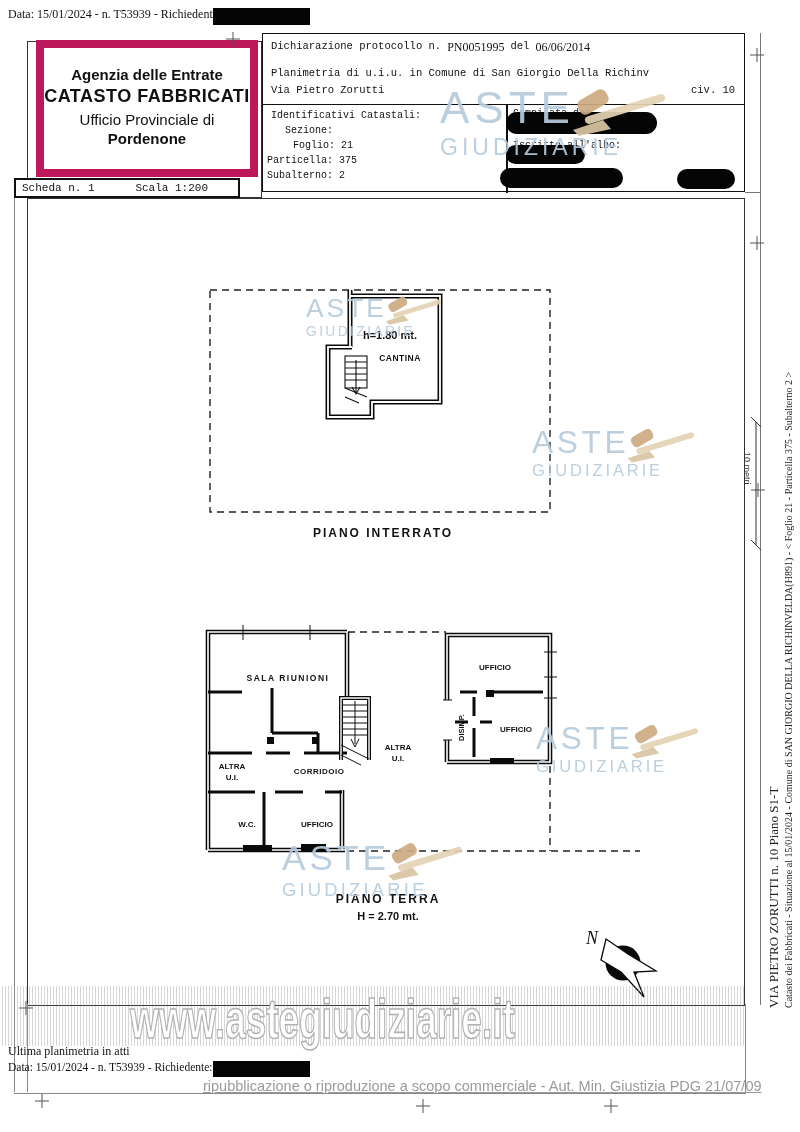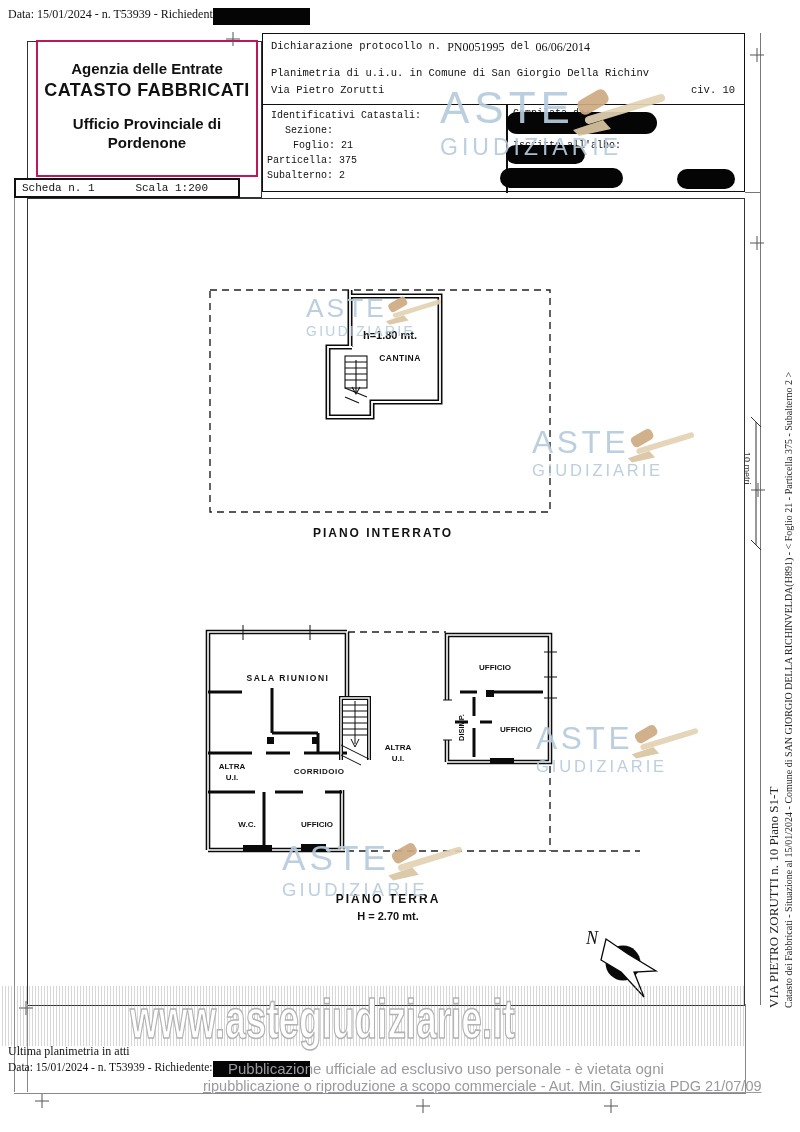--- a/index.html
+++ b/index.html
@@ -6,25 +6,25 @@
   .page{position:relative;width:800px;height:1132px;background:#fff;overflow:hidden;
         font-family:"Liberation Sans",sans-serif;color:#111;}
   .abs{position:absolute;}
   .serif{font-family:"Liberation Serif",serif;}
   .mono{font-family:"Liberation Mono","DejaVu Sans Mono",monospace;}
   .line{position:absolute;background:#555;}
   .frame{position:absolute;border:1px solid #333;}
   .redact{position:absolute;background:#050505;}
   .pill{border-radius:11px;}
   
-  .agenzia{position:absolute;left:36px;top:40px;width:222px;height:137px;border:2px solid #be185d;
+  .agenzia{position:absolute;left:36px;top:40px;width:222px;height:137px;border:8px solid #be185d;
            text-align:center;padding-top:18px;box-sizing:border-box;}
   .agenzia .l1{font-size:15px;font-weight:bold;}
   .agenzia .l2{font-size:18px;font-weight:bold;margin-top:3px;letter-spacing:.5px;}
-  .agenzia .l3{font-size:15px;font-weight:bold;margin-top:14px;}
+  .agenzia .l3{font-size:15px;font-weight:normal;margin-top:4px;}
   .agenzia .l4{font-size:15px;font-weight:bold;margin-top:2px;}
   .scheda{position:absolute;left:14px;top:178px;width:226px;height:20px;border:2px solid #101010;
           background:#fff;box-sizing:border-box;display:flex;justify-content:space-between;
           align-items:center;padding:0 30px 0 6px;font-size:11px;}
   .decl{position:absolute;left:262px;top:33px;width:483px;height:159px;border:1.5px solid #101010;
         box-sizing:border-box;font-size:10.5px;}
   .decl .row{position:absolute;left:8px;white-space:pre;}
   .decl .sub{position:absolute;left:0;top:70px;width:100%;height:89px;border-top:1.5px solid #101010;box-sizing:border-box;}
   .decl .subdiv{position:absolute;left:243px;top:0;width:1.5px;height:100%;background:#101010;}
   .idl{position:absolute;white-space:pre;font-size:10px;}
@@ -266,16 +266,15 @@
   <div class="banner">
     <span>www.astegiudiziarie.it</span>
   </div>
 
   <div class="side1 serif">Catasto dei Fabbricati - Situazione al 15/01/2024 - Comune di SAN GIORGIO DELLA RICHINVELDA(H891) - &lt; Foglio 21 - Particella 375 - Subalterno 2 &gt;</div>
   <div class="side2 serif">VIA PIETRO ZORUTTI n. 10 Piano S1-T</div>
 
   <div class="ftxt serif" style="left:8px;top:1044px;font-size:12px;">Ultima planimetria in atti</div>
   <div class="ftxt serif" style="left:8px;top:1061px;font-size:11.5px;">Data: 15/01/2024 - n. T53939 - Richiedente:</div>
   <div class="redact" style="left:213px;top:1061px;width:97px;height:16px;"></div>
-  <div class="gray-ov" style="left:228px;top:1060px;font-size:15px;">Pubblicazione ufficiale ad esclusivo uso personale - è vietata ogni</div>
   <div class="gray-ov" style="left:203px;top:1078px;font-size:14.5px;text-decoration:underline;">ripubblicazione o riproduzione a scopo commerciale - Aut. Min. Giustizia PDG 21/07/09</div>
 
 </div>
 
 </body></html>

